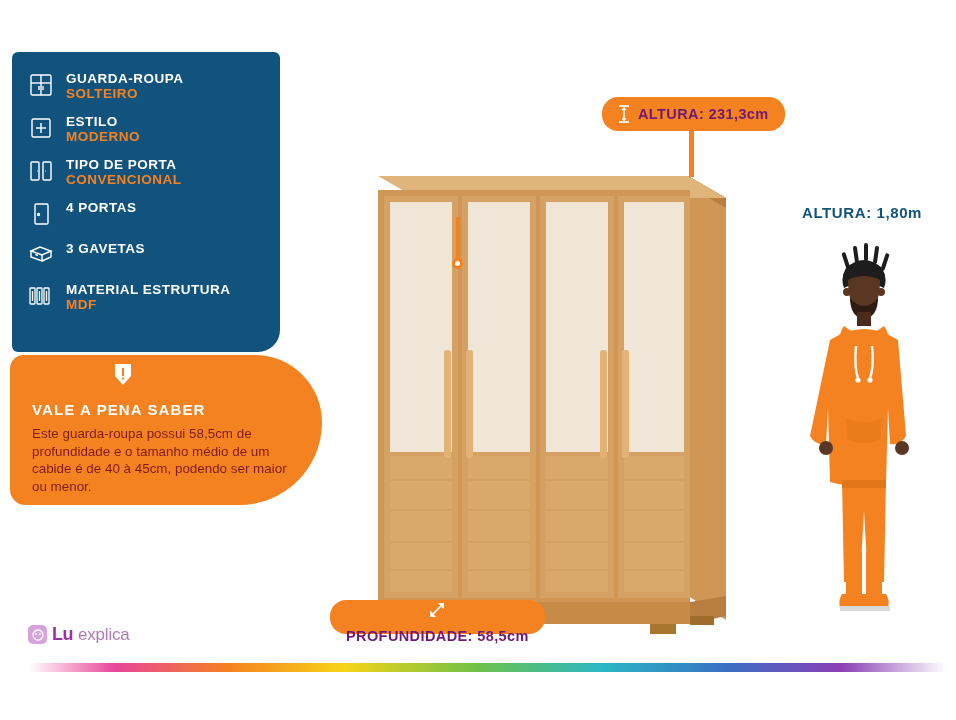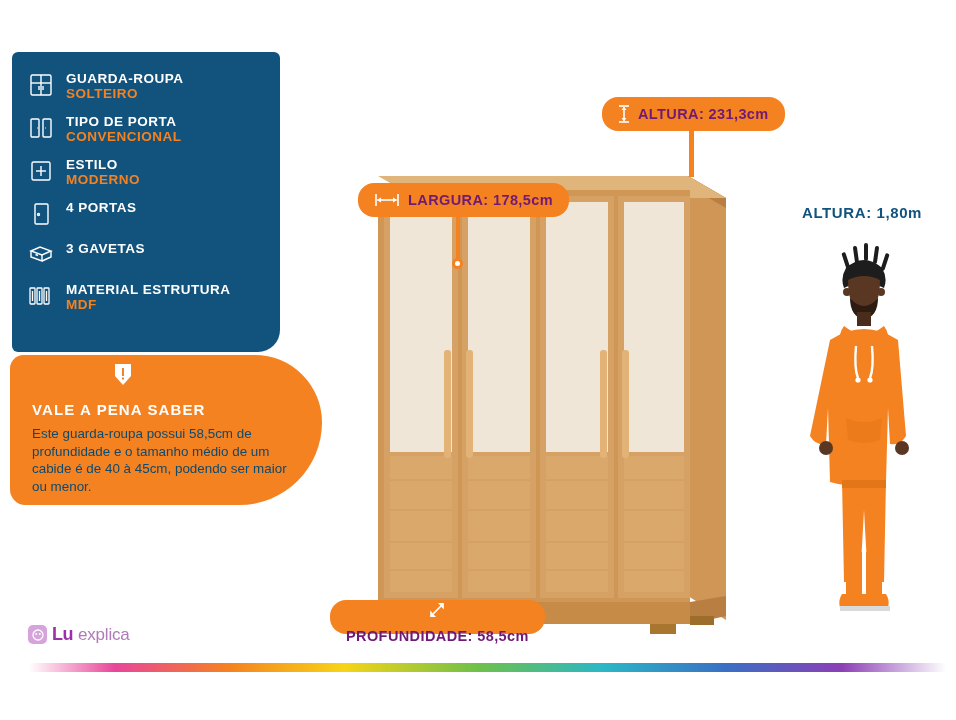--- a/index.html
+++ b/index.html
@@ -64,21 +64,21 @@
     padding: 46px 22px 12px 22px;
   }
   .tip-title {
     color: #ffffff;
     font-size: 15px;
     font-weight: bold;
     letter-spacing: 1.1px;
     margin-bottom: 7px;
   }
   .tip-body {
-    color: #0c4a6e;
+    color: #7f1d1d;
     font-size: 13.4px;
     line-height: 17.5px;
   }
   .tip-pin {
     position: absolute;
     left: 112px; top: 362px;
     width: 22px; height: 26px;
   }
 
   
@@ -177,43 +177,43 @@
       </span>
       <span class="spec-text">
         <div class="spec-label">GUARDA-ROUPA</div>
         <div class="spec-value">SOLTEIRO</div>
       </span>
     </div>
 
     <div class="spec-row">
       <span class="spec-icon">
         <svg width="26" height="26" viewBox="0 0 26 26" fill="none" stroke="#ffffff" stroke-width="1.4">
+          <rect x="4" y="4" width="18" height="18" rx="1.5"></rect>
+          <line x1="13" y1="8" x2="13" y2="18"></line>
+          <line x1="8" y1="13" x2="18" y2="13"></line>
+        </svg>
+      </span>
+      <span class="spec-text">
+        <div class="spec-label">ESTILO</div>
+        <div class="spec-value">MODERNO</div>
+      </span>
+    </div>
+
+    <div class="spec-row">
+      <span class="spec-icon">
+        <svg width="26" height="26" viewBox="0 0 26 26" fill="none" stroke="#ffffff" stroke-width="1.4">
           <rect x="3" y="4" width="8" height="18" rx="1"></rect>
           <rect x="15" y="4" width="8" height="18" rx="1"></rect>
           <line x1="9" y1="13" x2="9.6" y2="13"></line>
           <line x1="17" y1="13" x2="17.6" y2="13"></line>
         </svg>
       </span>
       <span class="spec-text">
         <div class="spec-label">TIPO DE PORTA</div>
         <div class="spec-value">CONVENCIONAL</div>
-      </span>
-    </div>
-
-    <div class="spec-row">
-      <span class="spec-icon">
-        <svg width="26" height="26" viewBox="0 0 26 26" fill="none" stroke="#ffffff" stroke-width="1.4">
-          <rect x="4" y="4" width="18" height="18" rx="1.5"></rect>
-          <line x1="13" y1="8" x2="13" y2="18"></line>
-          <line x1="8" y1="13" x2="18" y2="13"></line>
-        </svg>
-      </span>
-      <span class="spec-text">
-        <div class="spec-label">ESTILO</div>
-        <div class="spec-value">MODERNO</div>
       </span>
     </div>
 
     <div class="spec-row">
       <span class="spec-icon">
         <svg width="26" height="26" viewBox="0 0 26 26" fill="none" stroke="#ffffff" stroke-width="1.4">
           <rect x="7" y="3" width="13" height="20" rx="1.2"></rect>
           <circle cx="10.5" cy="13.5" r="1"></circle>
         </svg>
       </span>
@@ -334,32 +334,20 @@
         <line x1="1" y1="2" x2="11" y2="2"></line>
         <line x1="1" y1="18" x2="11" y2="18"></line>
         <line x1="6" y1="3.5" x2="6" y2="16.5"></line>
         <polygon points="6,2.5 3.6,6 8.4,6" fill="#ffffff" stroke="none"></polygon>
         <polygon points="6,17.5 3.6,14 8.4,14" fill="#ffffff" stroke="none"></polygon>
       </svg>
     </span>
     <span>ALTURA: 231,3cm</span>
   </div>
 
-  <div class="pill" id="pill-largura">
-    <span class="pill-ico">
-      <svg width="26" height="14" viewBox="0 0 26 14" stroke="#ffffff" stroke-width="1.6" fill="none">
-        <line x1="2" y1="1" x2="2" y2="13"></line>
-        <line x1="24" y1="1" x2="24" y2="13"></line>
-        <line x1="3.5" y1="7" x2="22.5" y2="7"></line>
-        <polygon points="3,7 7,4.4 7,9.6" fill="#ffffff" stroke="none"></polygon>
-        <polygon points="23,7 19,4.4 19,9.6" fill="#ffffff" stroke="none"></polygon>
-      </svg>
-    </span>
-    <span>LARGURA: 178,5cm</span>
-  </div>
 
   <div class="pill" id="pill-prof">
     <span class="pill-ico">
       <svg width="20" height="20" viewBox="0 0 20 20" stroke="#ffffff" stroke-width="1.7" fill="none">
         <line x1="4" y1="16" x2="16" y2="4"></line>
         <polygon points="3.2,17 3.2,10.5 9,17" fill="#ffffff" stroke="none"></polygon>
         <polygon points="16.8,3 16.8,9.5 11,3" fill="#ffffff" stroke="none"></polygon>
       </svg>
     </span>
     <span>PROFUNDIDADE: 58,5cm</span>

